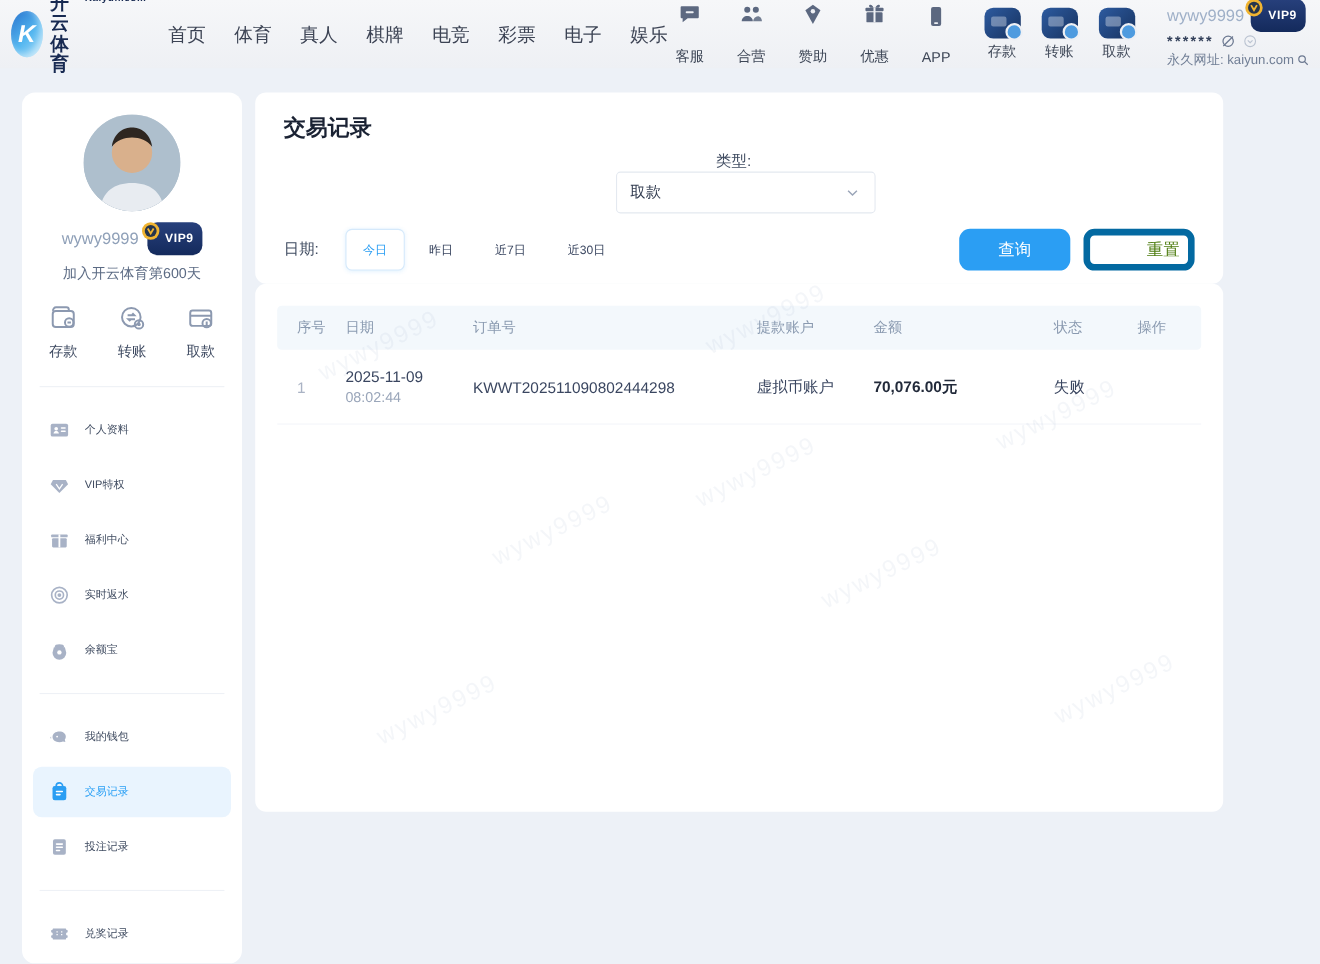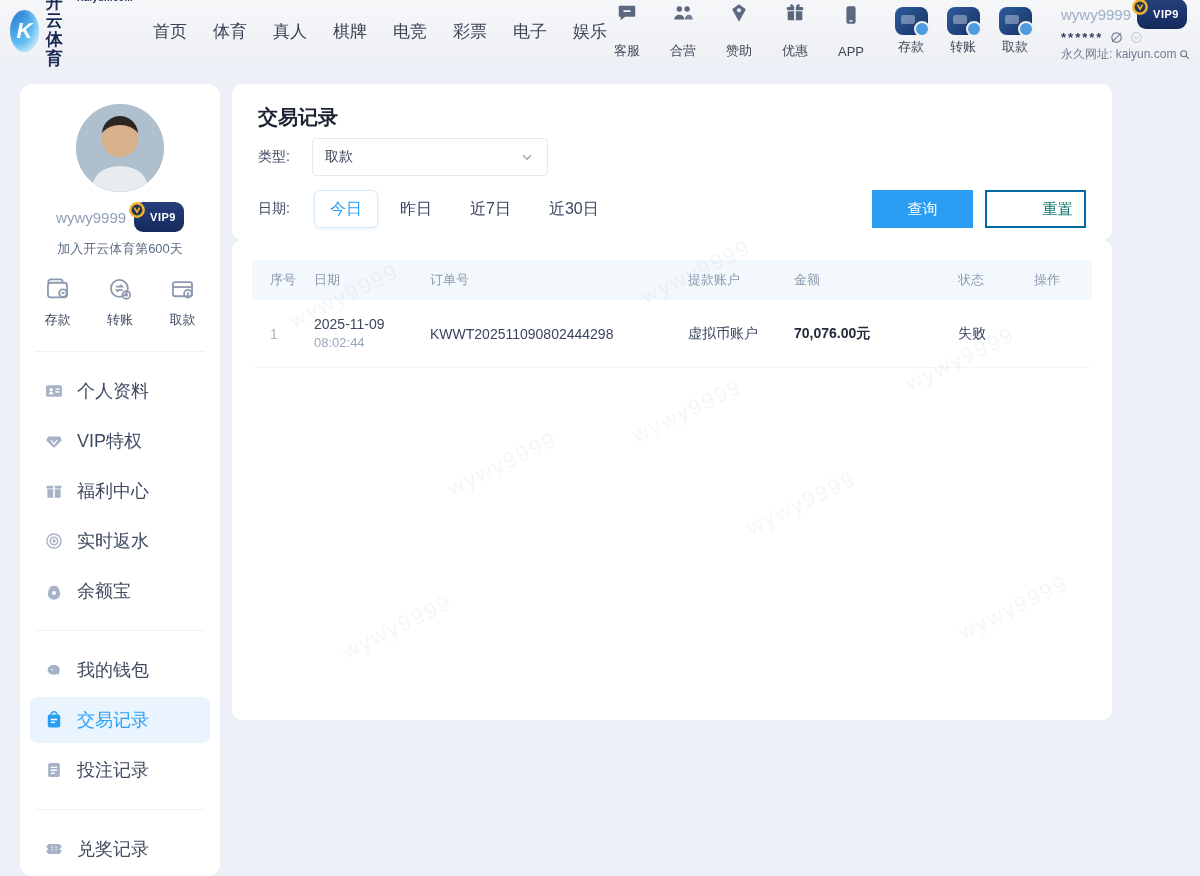--- a/index.html
+++ b/index.html
@@ -61,52 +61,52 @@
   .profile-name-row { display:flex; align-items:center; gap:8px; margin-top:10px; }
   .profile-name { font-size:15px; color:#8fa0b8; }
   .join-text { margin-top:8px; font-size:13px; color:#5c6b84; }
   .quick-actions { display:flex; justify-content:space-between; padding:18px 24px 14px; }
   .qa { display:flex; flex-direction:column; align-items:center; gap:8px; cursor:pointer; }
   .qa .ic { width:27px; height:27px; color:#8c99b0; }
   .qa .lbl { font-size:13px; color:#3d4960; }
   .divider { height:1px; background:#eef1f6; margin:8px 16px; }
   .menu { padding:4px 0; }
   .menu-item { display:flex; align-items:center; gap:13px; height:46px; margin:4px 10px;
-    padding:0 14px; border-radius:8px; font-size:18px; color:#3f4b60; cursor:pointer; }
+    padding:0 14px; border-radius:8px; font-size:10px; color:#3f4b60; cursor:pointer; }
   .menu-item .ic { width:20px; height:20px; color:#a8b2c6; flex:none; }
   .menu-item.active { background:#e9f4fe; color:#2ba0f5; }
   .menu-item.active .ic { color:#2b9ef3; }
 
   
   .main { width:880px; position:relative; }
   .panel { background:#fff; border-radius:10px; position:relative; overflow:hidden; }
   .panel-filter { padding:20px 26px 12px; }
   .page-title { font-size:20px; font-weight:bold; color:#1a2233; line-height:26px; }
   .page-subtitle { margin-top:10px; font-size:13px; color:#66738c; line-height:18px; }
   .frow { display:flex; align-items:center; }
-  .frow.type-row { margin-top:8px; }
+  .frow.type-row { margin-top:8px;flex-direction:column; }
   .frow.date-row { margin-top:14px; }
   .flabel { width:42px; font-size:14px; color:#3f4b60; flex:none; }
   .select-box, .date-box { height:38px; border:1px solid #e4e9f0; border-radius:4px;
     display:flex; align-items:center; justify-content:space-between; padding:0 12px;
     background:#fff; cursor:pointer; }
   .select-box { width:236px; margin-left:12px; font-size:14px; color:#323c50; }
   .date-box { width:236px; margin-left:12px; font-size:13px; color:#3f4b60; }
   .chev { width:16px; height:16px; color:#9aa5b8; }
   .cal { width:17px; height:17px; color:#76839a; }
   .ranges { display:flex; gap:6px; margin-left:14px; }
-  .range-btn { height:38px; padding:4px 15px; display:flex; align-items:center; font-size:16px;
+  .range-btn { height:38px; padding:4px 15px; display:flex; align-items:center; font-size:11px;
     color:#3a4660; border:1px solid transparent; border-radius:6px; cursor:pointer; background:transparent; }
   .range-btn.active { background:#fff; border-color:#d5e9fb; color:#2b9ef3;
     box-shadow:0 1px 4px rgba(43,158,243,.12); }
   .action-btns { margin-left:auto; display:flex; gap:12px; }
-  .btn { width:101px; height:38px; border-radius:0; font-size:15px; display:flex;
+  .btn { width:101px; height:38px; border-radius:10px; font-size:15px; display:flex;
     align-items:center; justify-content:center; cursor:pointer; border:none; }
   .btn-query { background:#2b9ef3; color:#fff; }
-  .btn-reset { background:#fff; color:#0f766e; border:2px solid #0369a1;padding-left:44px; }
+  .btn-reset { background:#fff; color:#4d7c0f; border:6px solid #0369a1;padding-left:44px; }
 
   .panel-table { height:480px; padding:20px; }
   .tgrid { display:grid; grid-template-columns:44px 116px 258px 106px 164px 76px 1fr;
     align-items:center; column-gap:0; }
   .thead { background:#f3f8fc; height:40px; border-radius:4px; padding:0 18px;
     font-size:13px; color:#8a9ab0; }
   .trow { padding:14px 18px; font-size:14px; color:#3a4660; border-bottom:1px solid #f4f6fa; }
   .cell-index { color:#aab3c4; }
   .cell-date .d1 { color:#3a4660; line-height:1.45; }
   .cell-date .d2 { color:#9aa6ba; font-size:13px; line-height:1.45; }

